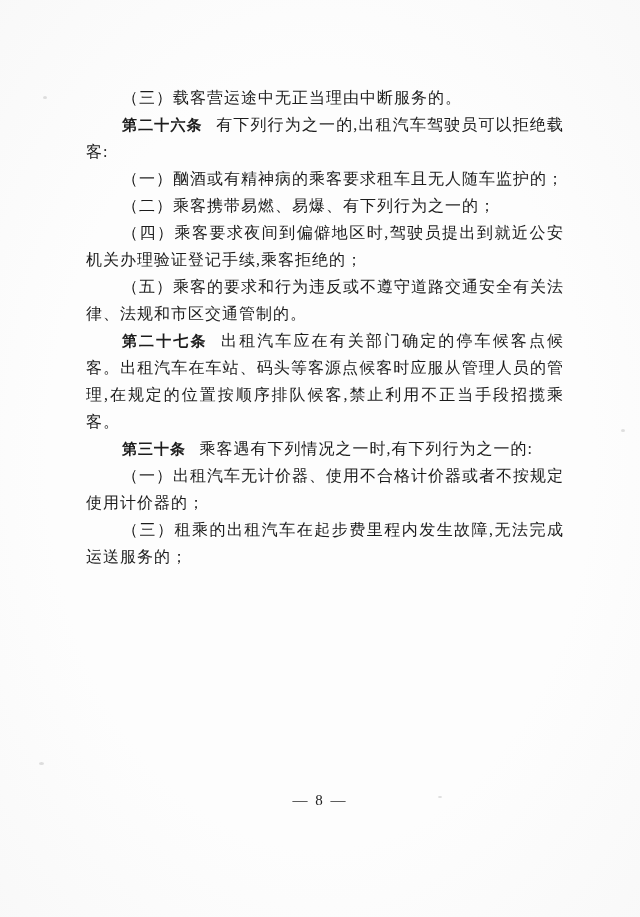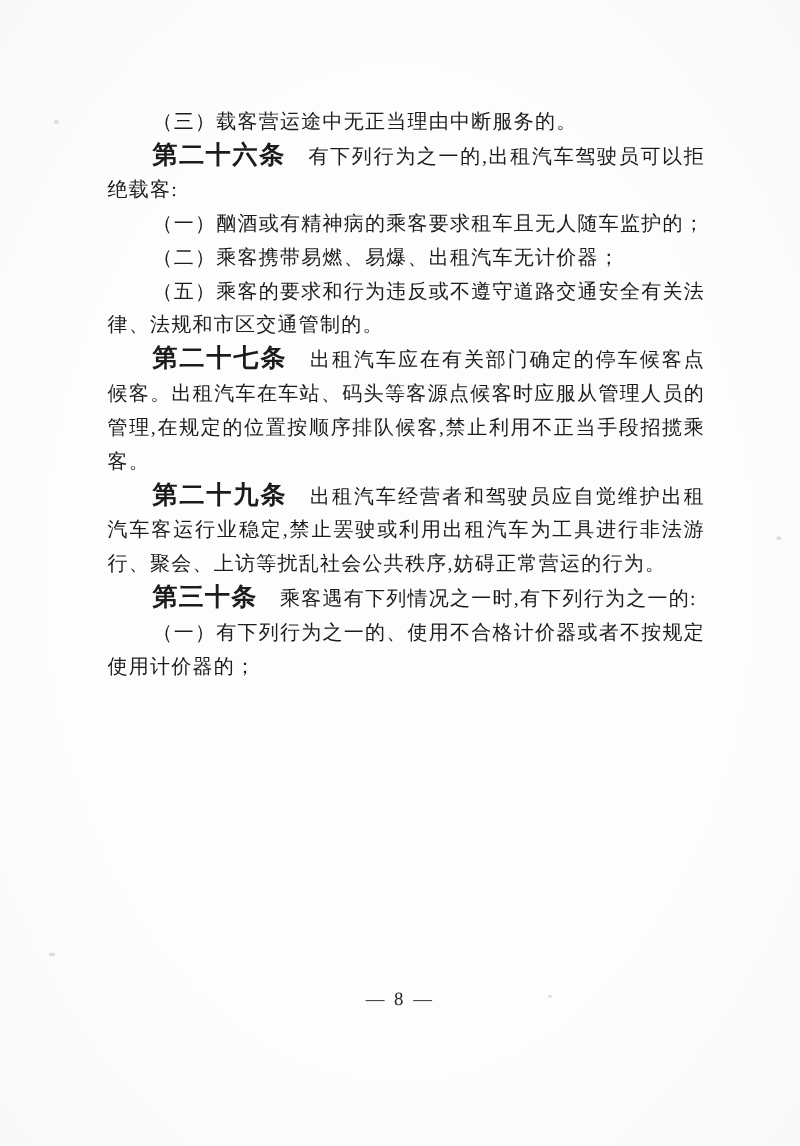--- a/index.html
+++ b/index.html
@@ -33,21 +33,21 @@
     text-align: justify;
   }
   .text-block p {
     margin: 0;
     text-indent: 36px;
   }
   .text-block .lead {
     font-weight: bold;
     margin-right: 0.9em;
     font-family: "Liberation Sans", "DejaVu Sans", sans-serif;
-    font-size: 20px;
+    font-size: 15px;
   }
   .page-footer {
     position: absolute;
     left: 0;
     top: 791px;
     width: 640px;
     text-align: center;
   }
   .page-footer span {
     font-size: 15px;
@@ -70,36 +70,37 @@
 
 <div class="page">
 
   <div class="text-block" id="paragraphs">
   <p><span class="body">（三）载客营运途中无正当理由中断服务的。</span></p>
 
   <p><b class="lead">第二十六条</b><span class="body">有下列行为之一的,出租汽车驾驶员可以拒绝载客:</span></p>
 
   <p><span class="body">（一）酗酒或有精神病的乘客要求租车且无人随车监护的；</span></p>
 
-  <p><span class="body">（二）乘客携带易燃、易爆、出租汽车无计价器；</span></p>
+  <p><span class="body">（二）乘客携带易燃、易爆、有下列行为之一的；</span></p>
 
 
+  <p><span class="body">（四）乘客要求夜间到偏僻地区时,驾驶员提出到就近公安机关办理验证登记手续,乘客拒绝的；</span></p>
 
   <p><span class="body">（五）乘客的要求和行为违反或不遵守道路交通安全有关法律、法规和市区交通管制的。</span></p>
 
   <p><b class="lead">第二十七条</b><span class="body">出租汽车应在有关部门确定的停车候客点候客。出租汽车在车站、码头等客源点候客时应服从管理人员的管理,在规定的位置按顺序排队候客,禁止利用不正当手段招揽乘客。</span></p>
 
 
-  <p><b class="lead">第二十九条</b><span class="body">出租汽车经营者和驾驶员应自觉维护出租汽车客运行业稳定,禁止罢驶或利用出租汽车为工具进行非法游行、聚会、上访等扰乱社会公共秩序,妨碍正常营运的行为。</span></p>
 
   <p><b class="lead">第三十条</b><span class="body">乘客遇有下列情况之一时,有下列行为之一的:</span></p>
 
-  <p><span class="body">（一）有下列行为之一的、使用不合格计价器或者不按规定使用计价器的；</span></p>
+  <p><span class="body">（一）出租汽车无计价器、使用不合格计价器或者不按规定使用计价器的；</span></p>
 
 
+  <p><span class="body">（三）租乘的出租汽车在起步费里程内发生故障,无法完成运送服务的；</span></p>
 </div>
 
   <div class="page-footer">
     <span>— 8 —</span>
   </div>
 
   <div class="speck s1"></div>
   <div class="speck s2"></div>
   <div class="speck s3"></div>
   <div class="speck s4"></div>

